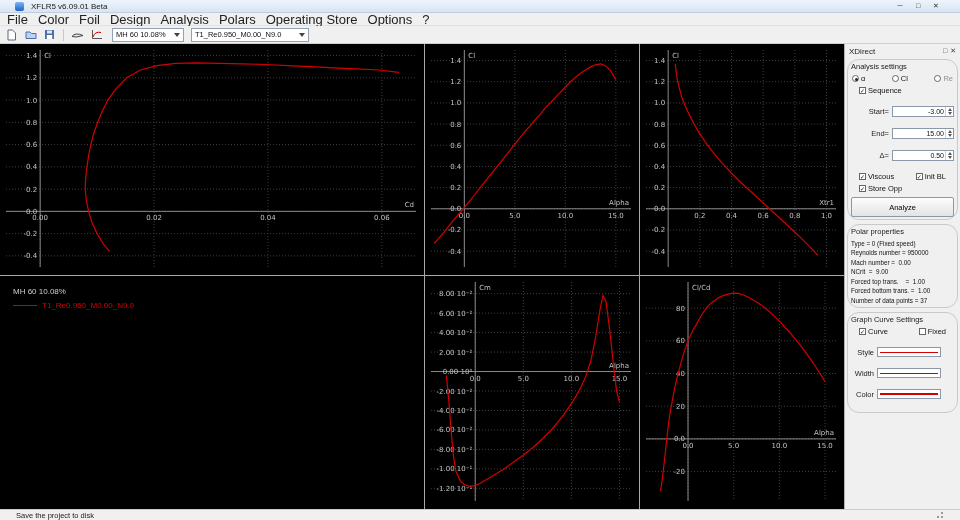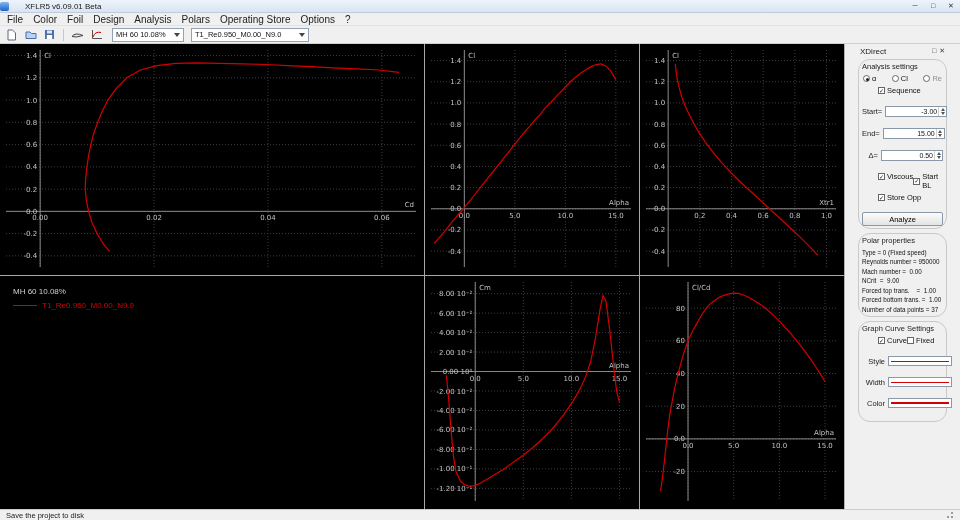--- a/index.html
+++ b/index.html
@@ -1,30 +1,30 @@
 <!DOCTYPE html>
 <html><head>
 <meta charset="utf-8">
 <style>
   *{box-sizing:border-box;margin:0;padding:0}
   html,body{width:960px;height:520px;overflow:hidden;background:#f0f0f0;
     font-family:"Liberation Sans",sans-serif;-webkit-font-smoothing:antialiased}
   .app{width:960px;height:520px;display:flex;flex-direction:column;background:#f0f0f0;color:#111}
 
   
-  .titlebar{height:13px;display:flex;align-items:center;gap:16px;padding:0 0;
+  .titlebar{height:13px;display:flex;align-items:center;gap:7px;padding:0 15px;
     background:linear-gradient(#eef4fb,#d9e4f2);border-bottom:1px solid #bfcde0}
   .appicon{width:9px;height:9px;border-radius:2px;background:linear-gradient(#7db4f2,#1f63c4);flex:none}
   .title{font-size:8px;color:#1a1a1a}
   .winbtns{margin-left:auto;display:flex}
   .wb{width:18px;text-align:center;font-size:7px;line-height:12px;color:#333}
 
   
   .menubar{height:13px;display:flex;align-items:center;background:#f0f0f0;border-bottom:1px solid #e2e2e2;padding-left:2px}
-  .menu-item{font-size:10px;padding:0 5px;color:#222}
+  .menu-item{font-size:13px;padding:0 5px;color:#222}
 
   
   .toolbar{height:18px;display:flex;align-items:center;gap:2px;background:#f0f0f0;
     border-bottom:1px solid #cfcfcf;padding:0 3px}
   .tbtn{width:17px;height:15px;display:flex;align-items:center;justify-content:center;border-radius:2px}
   .tsep{width:1px;height:12px;background:#c8c8c8;margin:0 3px}
   .combo{height:14px;border:1px solid #93a1b5;background:#fff;display:flex;align-items:center;
     font-size:7.5px;padding:0 3px;margin-left:5px;color:#111}
   .combo.w1{width:72px}
   .combo.w2{width:118px}
@@ -39,56 +39,56 @@
   .cell svg{position:absolute;left:0;top:0}
   svg text{font-family:"DejaVu Sans","Liberation Sans",sans-serif}
 
   .legendcell{padding:11px 0 0 13px}
   .leg-foil{color:#cfcfcf;font-size:8px;margin-bottom:5px;white-space:pre}
   .leg-row{display:flex;align-items:center;gap:5px}
   .leg-line{width:24px;height:1px;background:#d40000;flex:none}
   .leg-polar{color:#d40000;font-size:8px;white-space:pre}
 
   
-  .dock{width:116px;background:#f0f0f0;border-left:1px solid #b2b2b2;padding:1px 13px;
+  .dock{width:116px;background:#f0f0f0;border-left:1px solid #b2b2b2;padding:1px 2px;
     font-size:7.5px;display:flex;flex-direction:column}
   .dock-title{height:12px;display:flex;align-items:center;padding:0 2px;font-size:8px;color:#222}
   .dock-btns{margin-left:auto;display:flex;gap:3px}
   .dock-btn{font-size:7px;color:#444;line-height:10px}
   .group{border:1px solid #c9c9c9;border-radius:12px;margin:2px 0;padding:2px 3px;background:#f0f0f0}
   .g-title{font-size:7.5px;color:#222;margin-bottom:3px}
   .radios{display:flex;align-items:center;justify-content:space-between;margin-bottom:3px;padding:0 1px}
   .radios label,.ckrow label{display:inline-flex;align-items:center;gap:2px}
   .radio{width:7px;height:7px;border:1px solid #666;border-radius:50%;background:#fff;position:relative;flex:none}
   .radio.on .dot{position:absolute;left:1.5px;top:1.5px;width:3px;height:3px;border-radius:50%;background:#222}
   .dim{color:#8f8f8f}
   .cb{width:7px;height:7px;border:1px solid #666;background:#fff;display:inline-flex;align-items:center;
     justify-content:center;font-size:6px;line-height:1;color:#111;flex:none}
-  .ckrow{display:flex;align-items:flex-start;justify-content:space-between;margin:3px 16px}
+  .ckrow{display:flex;align-items:flex-start;justify-content:space-between;margin:3px 8px}
   .ckrow.single{justify-content:flex-start}
   .frow{display:flex;align-items:center;margin:11px 0}
   .flabel{flex:1;text-align:right;padding-right:3px;color:#222}
   .flabel.lft{flex:none;width:26px;text-align:right}
   .spin{width:62px;height:11px;border:1px solid #8b98a8;background:#fff;display:flex;align-items:center;flex:none}
   .spinval{flex:1;text-align:right;font-size:7px;padding-right:1px}
   .spinarr{width:8px;height:100%;border-left:1px solid #d0d0d0;display:flex;flex-direction:column;
     align-items:center;justify-content:center;gap:1px}
   .tri-up-s{width:0;height:0;border-left:2px solid transparent;border-right:2px solid transparent;border-bottom:3px solid #555}
   .tri-dn-s{width:0;height:0;border-left:2px solid transparent;border-right:2px solid transparent;border-top:3px solid #555}
-  .analyze{width:100%;height:14px;margin-top:7px;border:1px solid #8b98a8;border-radius:2px;
+  .analyze{width:100%;height:20px;margin-top:1px;border:1px solid #8b98a8;border-radius:2px;
     background:linear-gradient(#fdfdfd,#e3e3e3);font-size:7.5px;font-family:inherit}
   .prop{font-size:6.3px;line-height:1.5;white-space:pre;color:#111}
   .sample{width:64px;height:10px;border:1px solid #8b98a8;background:#fff;display:flex;
     align-items:center;padding:0 2px;flex:none}
   .sline{width:100%;height:1px;background:#d40000}
   .sline.thick{height:2px}
 
   
   .statusbar{height:11px;background:#f0f0f0;border-top:1px solid #cccccc;display:flex;
-    align-items:center;padding:0 6px;font-size:7.5px;color:#222}
+    align-items:center;padding:0 16px;font-size:7.5px;color:#222}
   .grip{margin-left:auto;width:9px;height:8px;background:
     radial-gradient(circle at 7px 2px,#9a9a9a 1px,transparent 1.2px),
     radial-gradient(circle at 7px 6px,#9a9a9a 1px,transparent 1.2px),
     radial-gradient(circle at 3px 6px,#9a9a9a 1px,transparent 1.2px)}
 </style>
 </head>
 <body>
 
 <div class="app">
 
@@ -409,21 +409,21 @@
               </span>
           </span>
         </div>
         <div class="ckrow">
           <label>
             <span class="cb">✓</span>
             <span>Viscous</span>
           </label>
           <label>
             <span class="cb">✓</span>
-            <span>Start BL</span>
+            <span>Init BL</span>
           </label>
         </div>
         <div class="ckrow single">
           <label>
             <span class="cb">✓</span>
             <span>Store Opp</span>
           </label>
         </div>
         <button class="analyze">Analyze</button>
       </div>

